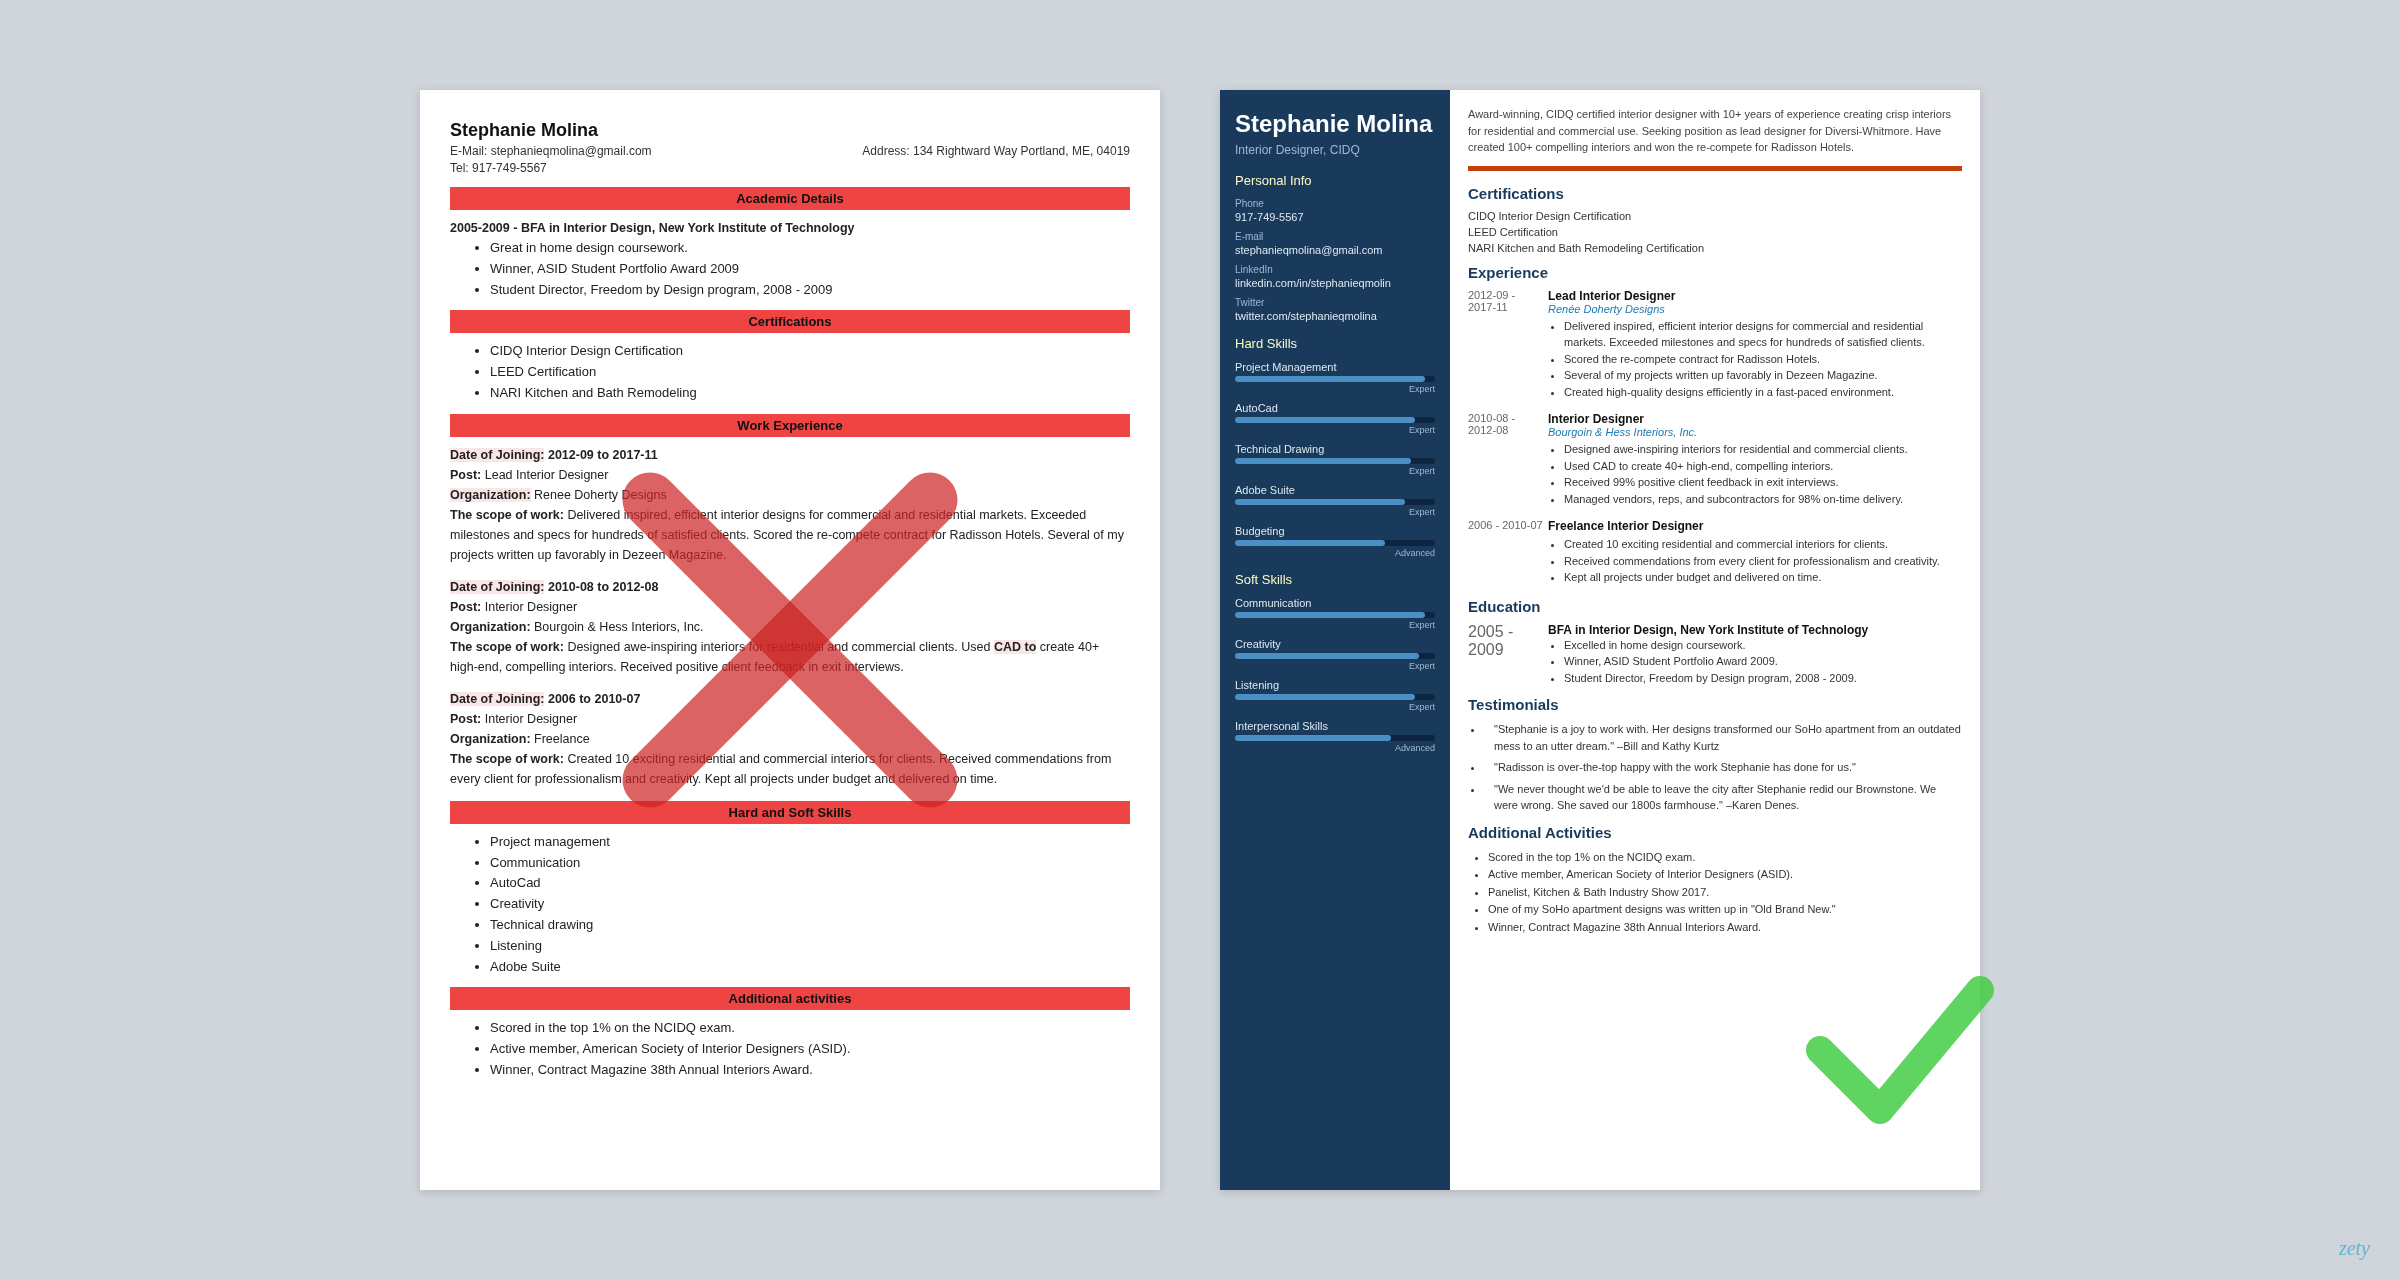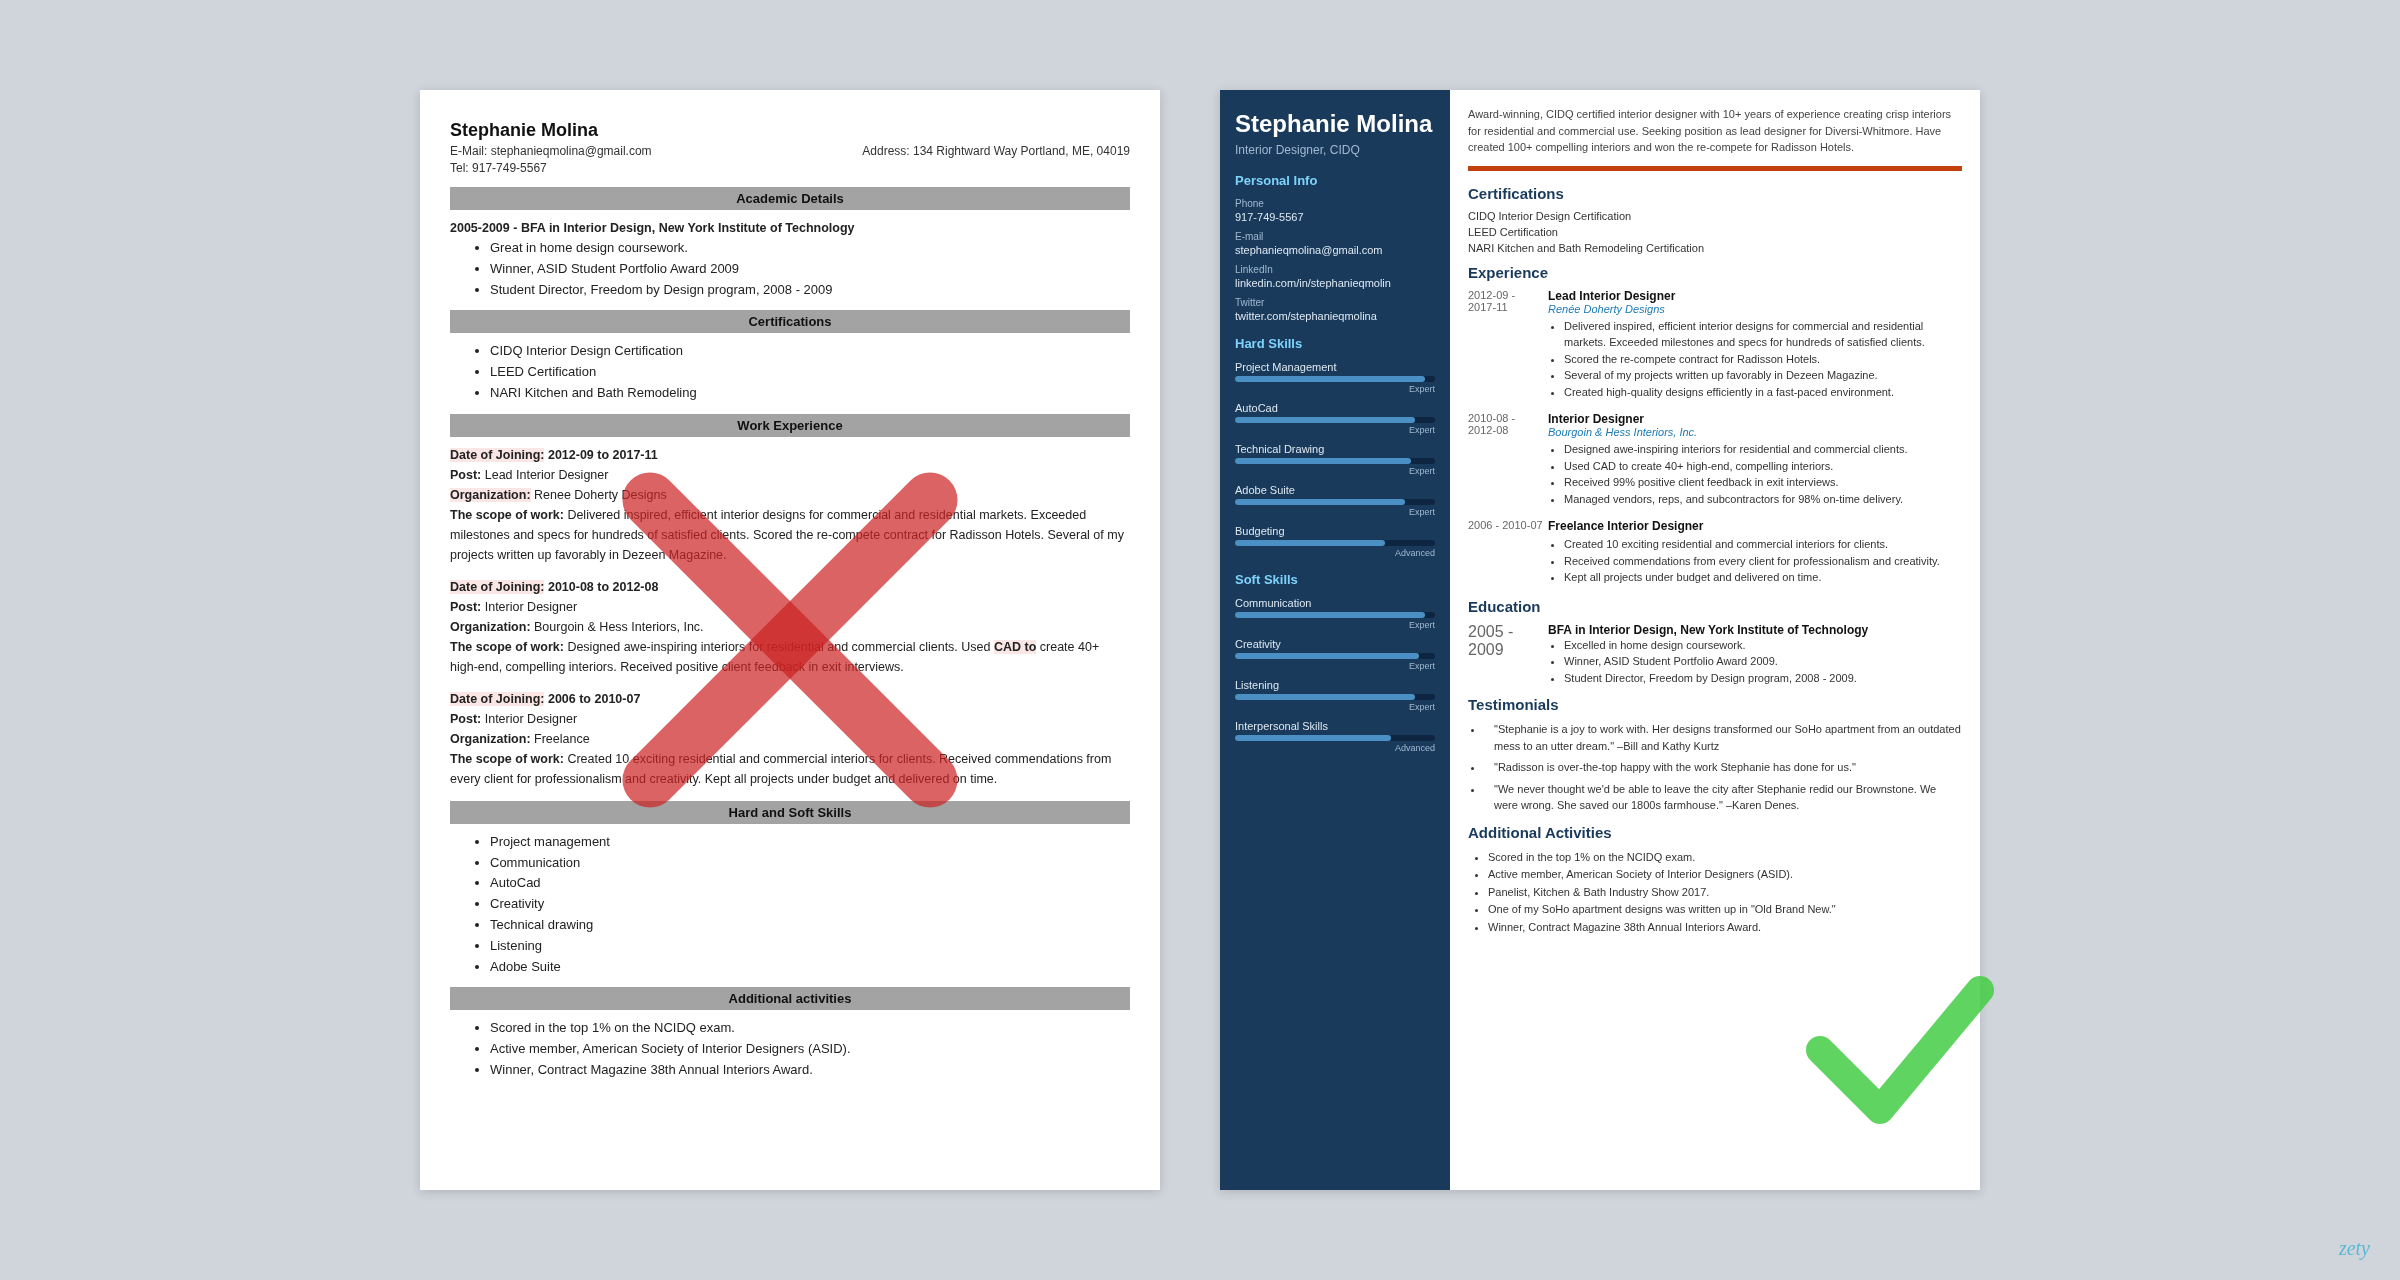--- a/index.html
+++ b/index.html
@@ -45,21 +45,21 @@
 
     .resume-left .contact-row {
       display: flex;
       justify-content: space-between;
       font-size: 12px;
       color: #333;
       margin-top: 3px;
     }
 
     .resume-left .section-header {
-      background: #a3a3a3;
+      background: #ef4444;
       text-align: center;
       font-weight: bold;
       font-size: 13px;
       padding: 4px 0;
       margin: 10px 0 8px 0;
       color: #111;
     }
 
     .resume-left .bullet-list {
       list-style: disc;
@@ -134,22 +134,22 @@
     }
 
     .sidebar .title-right {
       font-size: 12px;
       color: #a0b8d0;
       margin-bottom: 16px;
     }
 
     .sidebar .section-title {
       font-size: 13px;
-      font-weight: bold;
-      color: #7dd3fc;
+      font-weight: normal;
+      color: #fef9c3;
       margin-bottom: 10px;
       margin-top: 14px;
     }
 
     .sidebar .info-label {
       font-size: 10px;
       color: #a0b8d0;
       margin-bottom: 2px;
       margin-top: 8px;
     }

